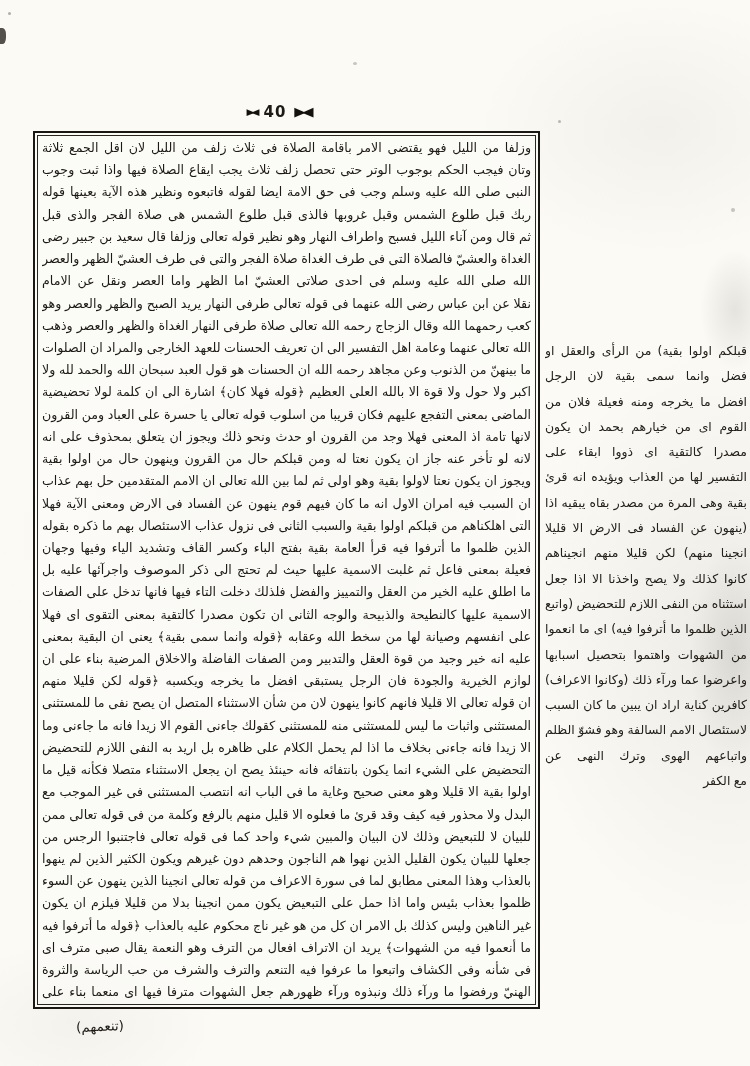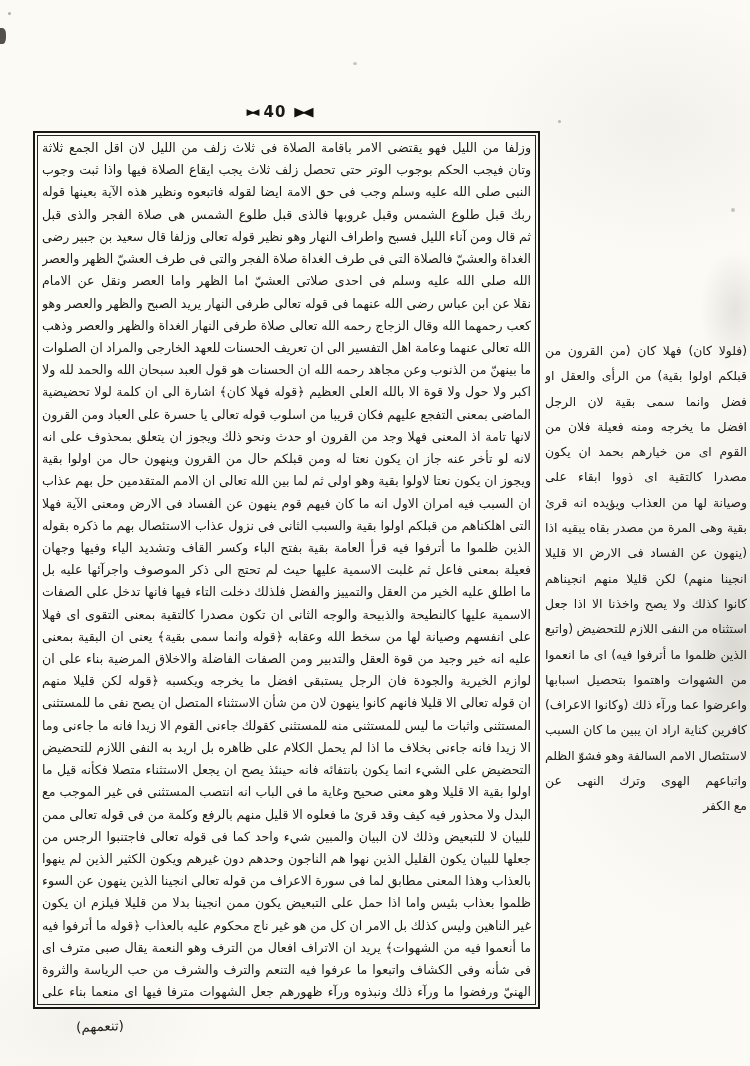--- a/index.html
+++ b/index.html
@@ -178,33 +178,32 @@
         <div class="line">ما أنعموا فيه من الشهوات﴾ يريد ان الاتراف افعال من الترف وهو النعمة يقال صبى مترف اى منعم بسبب الاهتمام</div>
 
         <div class="line">فى شأنه وفى الكشاف واتبعوا ما عرفوا فيه التنعم والترف والشرف من حب الرياسة والثروة وطلب اسباب العيش</div>
 
         <div class="line">الهنيّ ورفضوا ما ورآء ذلك ونبذوه ورآء ظهورهم جعل الشهوات مترفا فيها اى منعما بناء على اعتقادهم ان</div>
       </div>
   </div>
 
   <div class="margin-notes">
 
-      <div class="mline">(فلولا كان) فهلا كان (من القرون من</div>
 
       <div class="mline">قبلكم اولوا بقية) من الرأى والعقل او اولوا</div>
 
       <div class="mline">فضل وانما سمى بقية لان الرجل يستبقى</div>
 
       <div class="mline">افضل ما يخرجه ومنه فعيلة فلان من بقية</div>
 
       <div class="mline">القوم اى من خيارهم بحمد ان يكون</div>
 
       <div class="mline">مصدرا كالتقية اى ذووا ابقاء على انفسهم</div>
 
-      <div class="mline">وصيانة لها من العذاب ويؤيده انه قرئ</div>
+      <div class="mline">التفسير لها من العذاب ويؤيده انه قرئ</div>
 
       <div class="mline">بقية وهى المرة من مصدر بقاه يبقيه اذا راقبه</div>
 
       <div class="mline">(ينهون عن الفساد فى الارض الا قليلا ممن</div>
 
       <div class="mline">انجينا منهم) لكن قليلا منهم انجيناهم لانهم</div>
 
       <div class="mline">كانوا كذلك ولا يصح واخذنا الا اذا جعل</div>
 
       <div class="mline">استثناه من النفى اللازم للتحضيض (واتبع</div>

